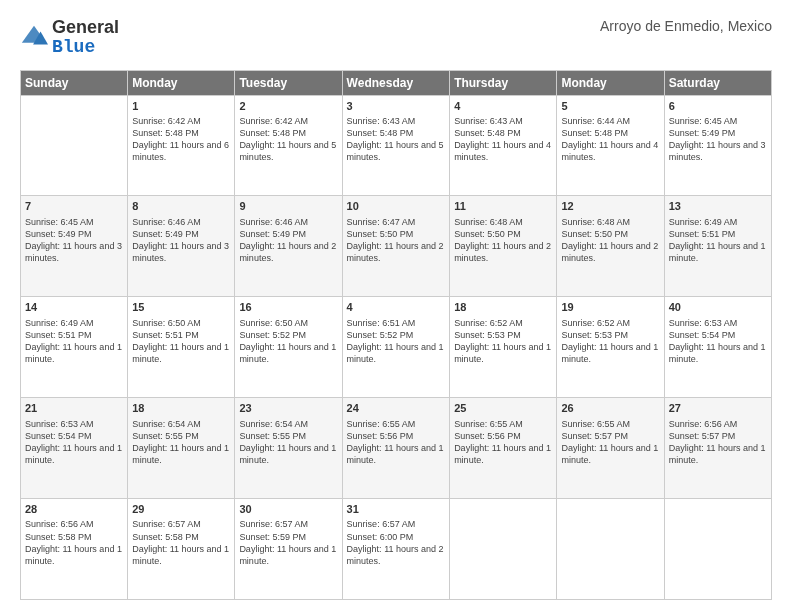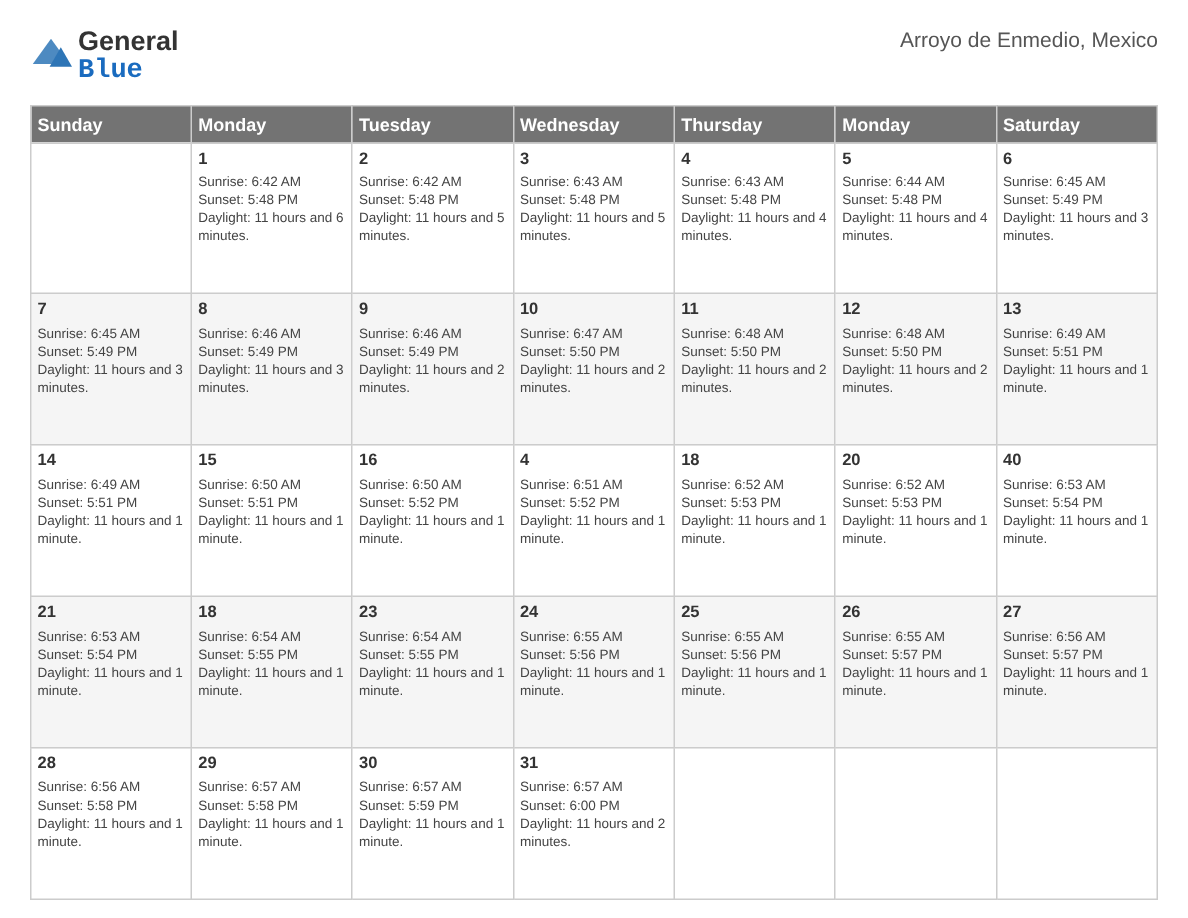--- a/index.html
+++ b/index.html
@@ -209,21 +209,21 @@
           </td>
           <td>
             <span class="day-num">4</span>
             <div class="day-info">Sunrise: 6:51 AM<br>Sunset: 5:52 PM<br>Daylight: 11 hours and 1 minute.</div>
           </td>
           <td>
             <span class="day-num">18</span>
             <div class="day-info">Sunrise: 6:52 AM<br>Sunset: 5:53 PM<br>Daylight: 11 hours and 1 minute.</div>
           </td>
           <td>
-            <span class="day-num">20</span>
+            <span class="day-num">19</span>
             <div class="day-info">Sunrise: 6:52 AM<br>Sunset: 5:53 PM<br>Daylight: 11 hours and 1 minute.</div>
           </td>
           <td>
             <span class="day-num">40</span>
             <div class="day-info">Sunrise: 6:53 AM<br>Sunset: 5:54 PM<br>Daylight: 11 hours and 1 minute.</div>
           </td>
         </tr>
         <tr class="row-alt">
           <td>
             <span class="day-num">21</span>

